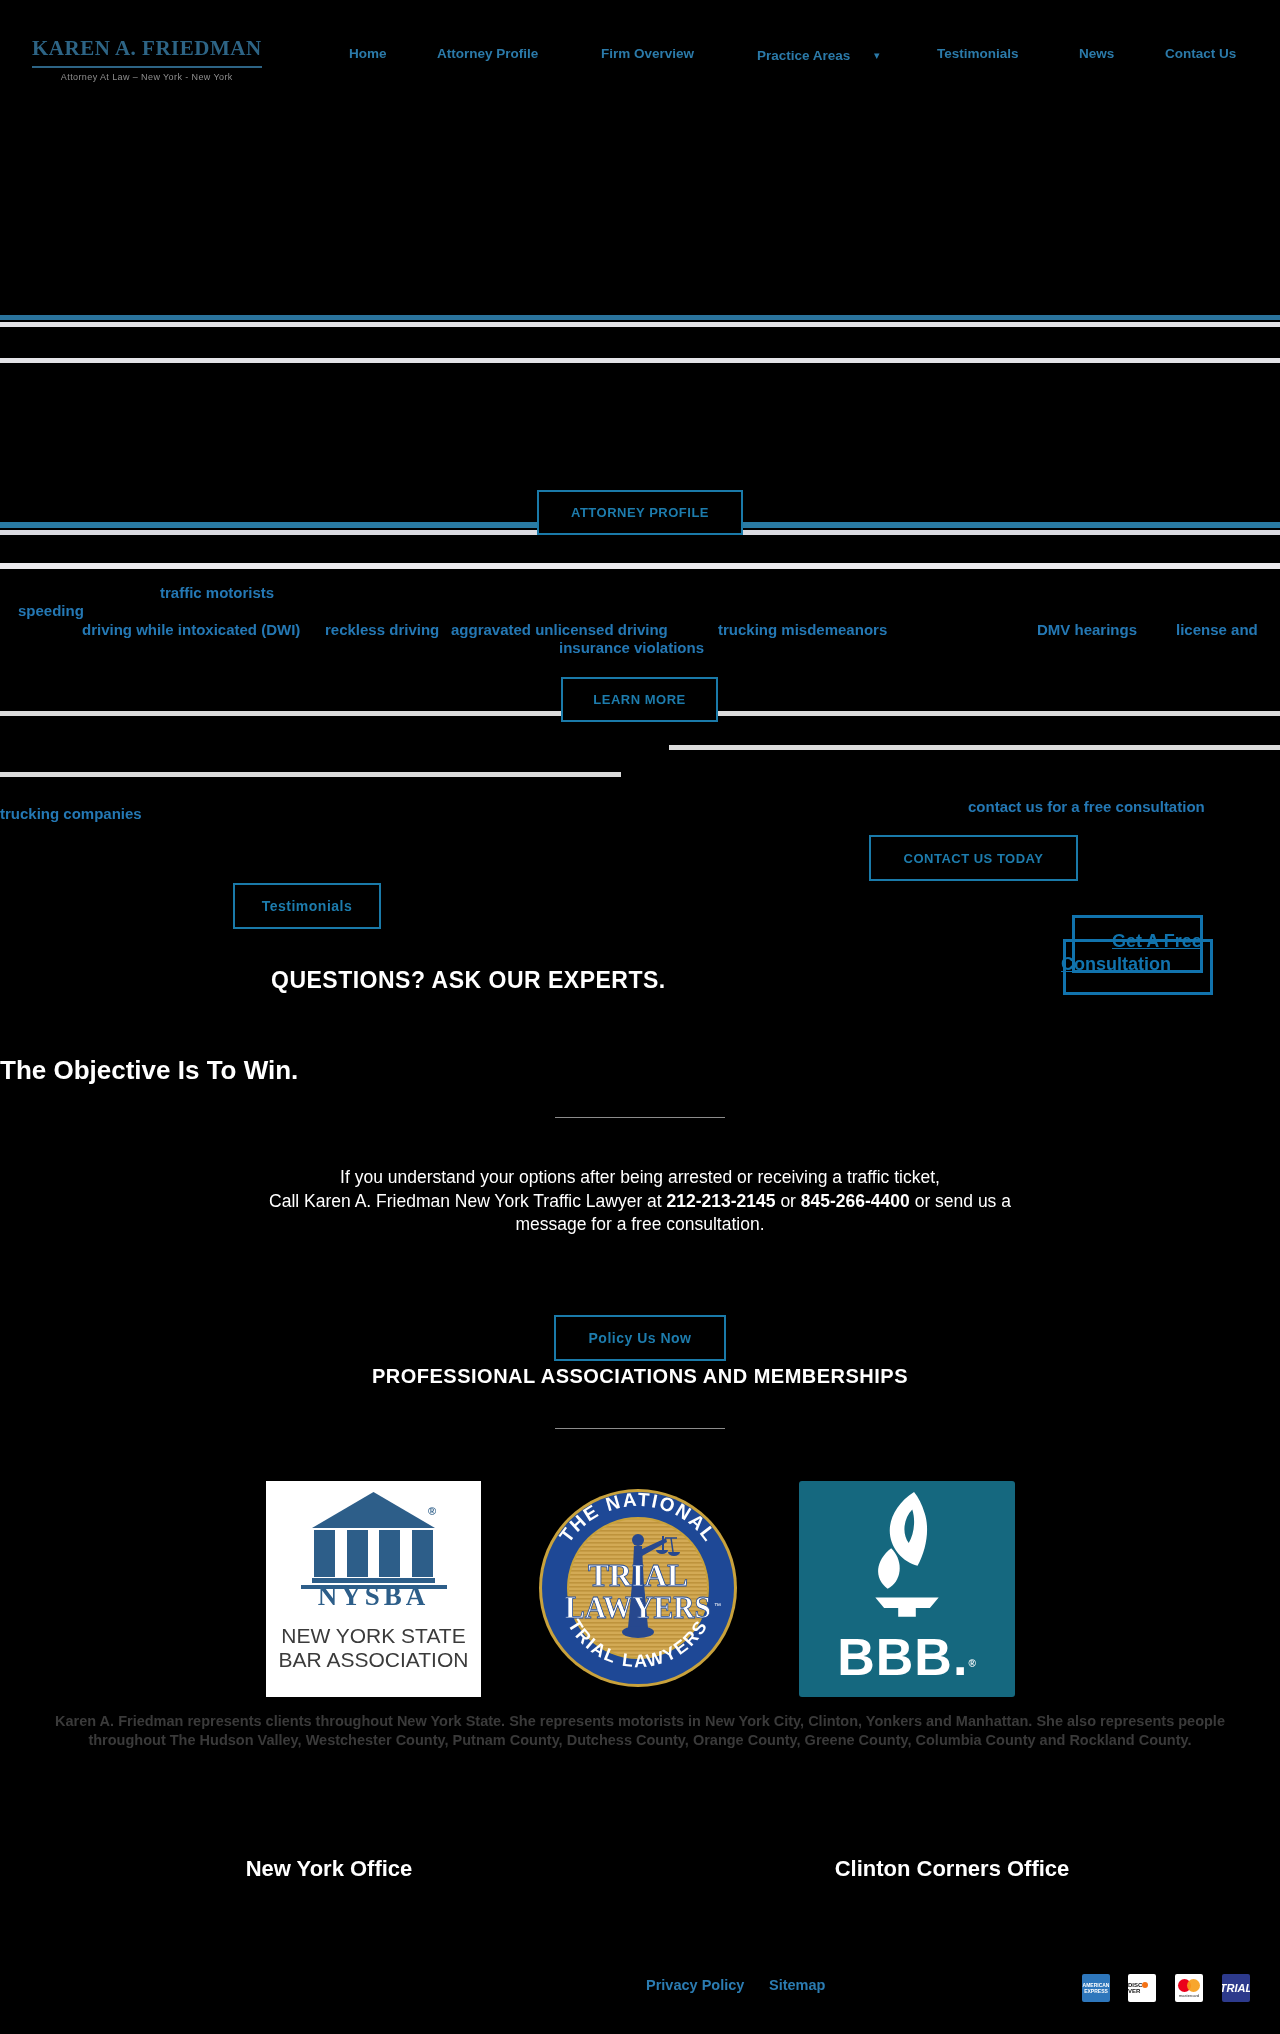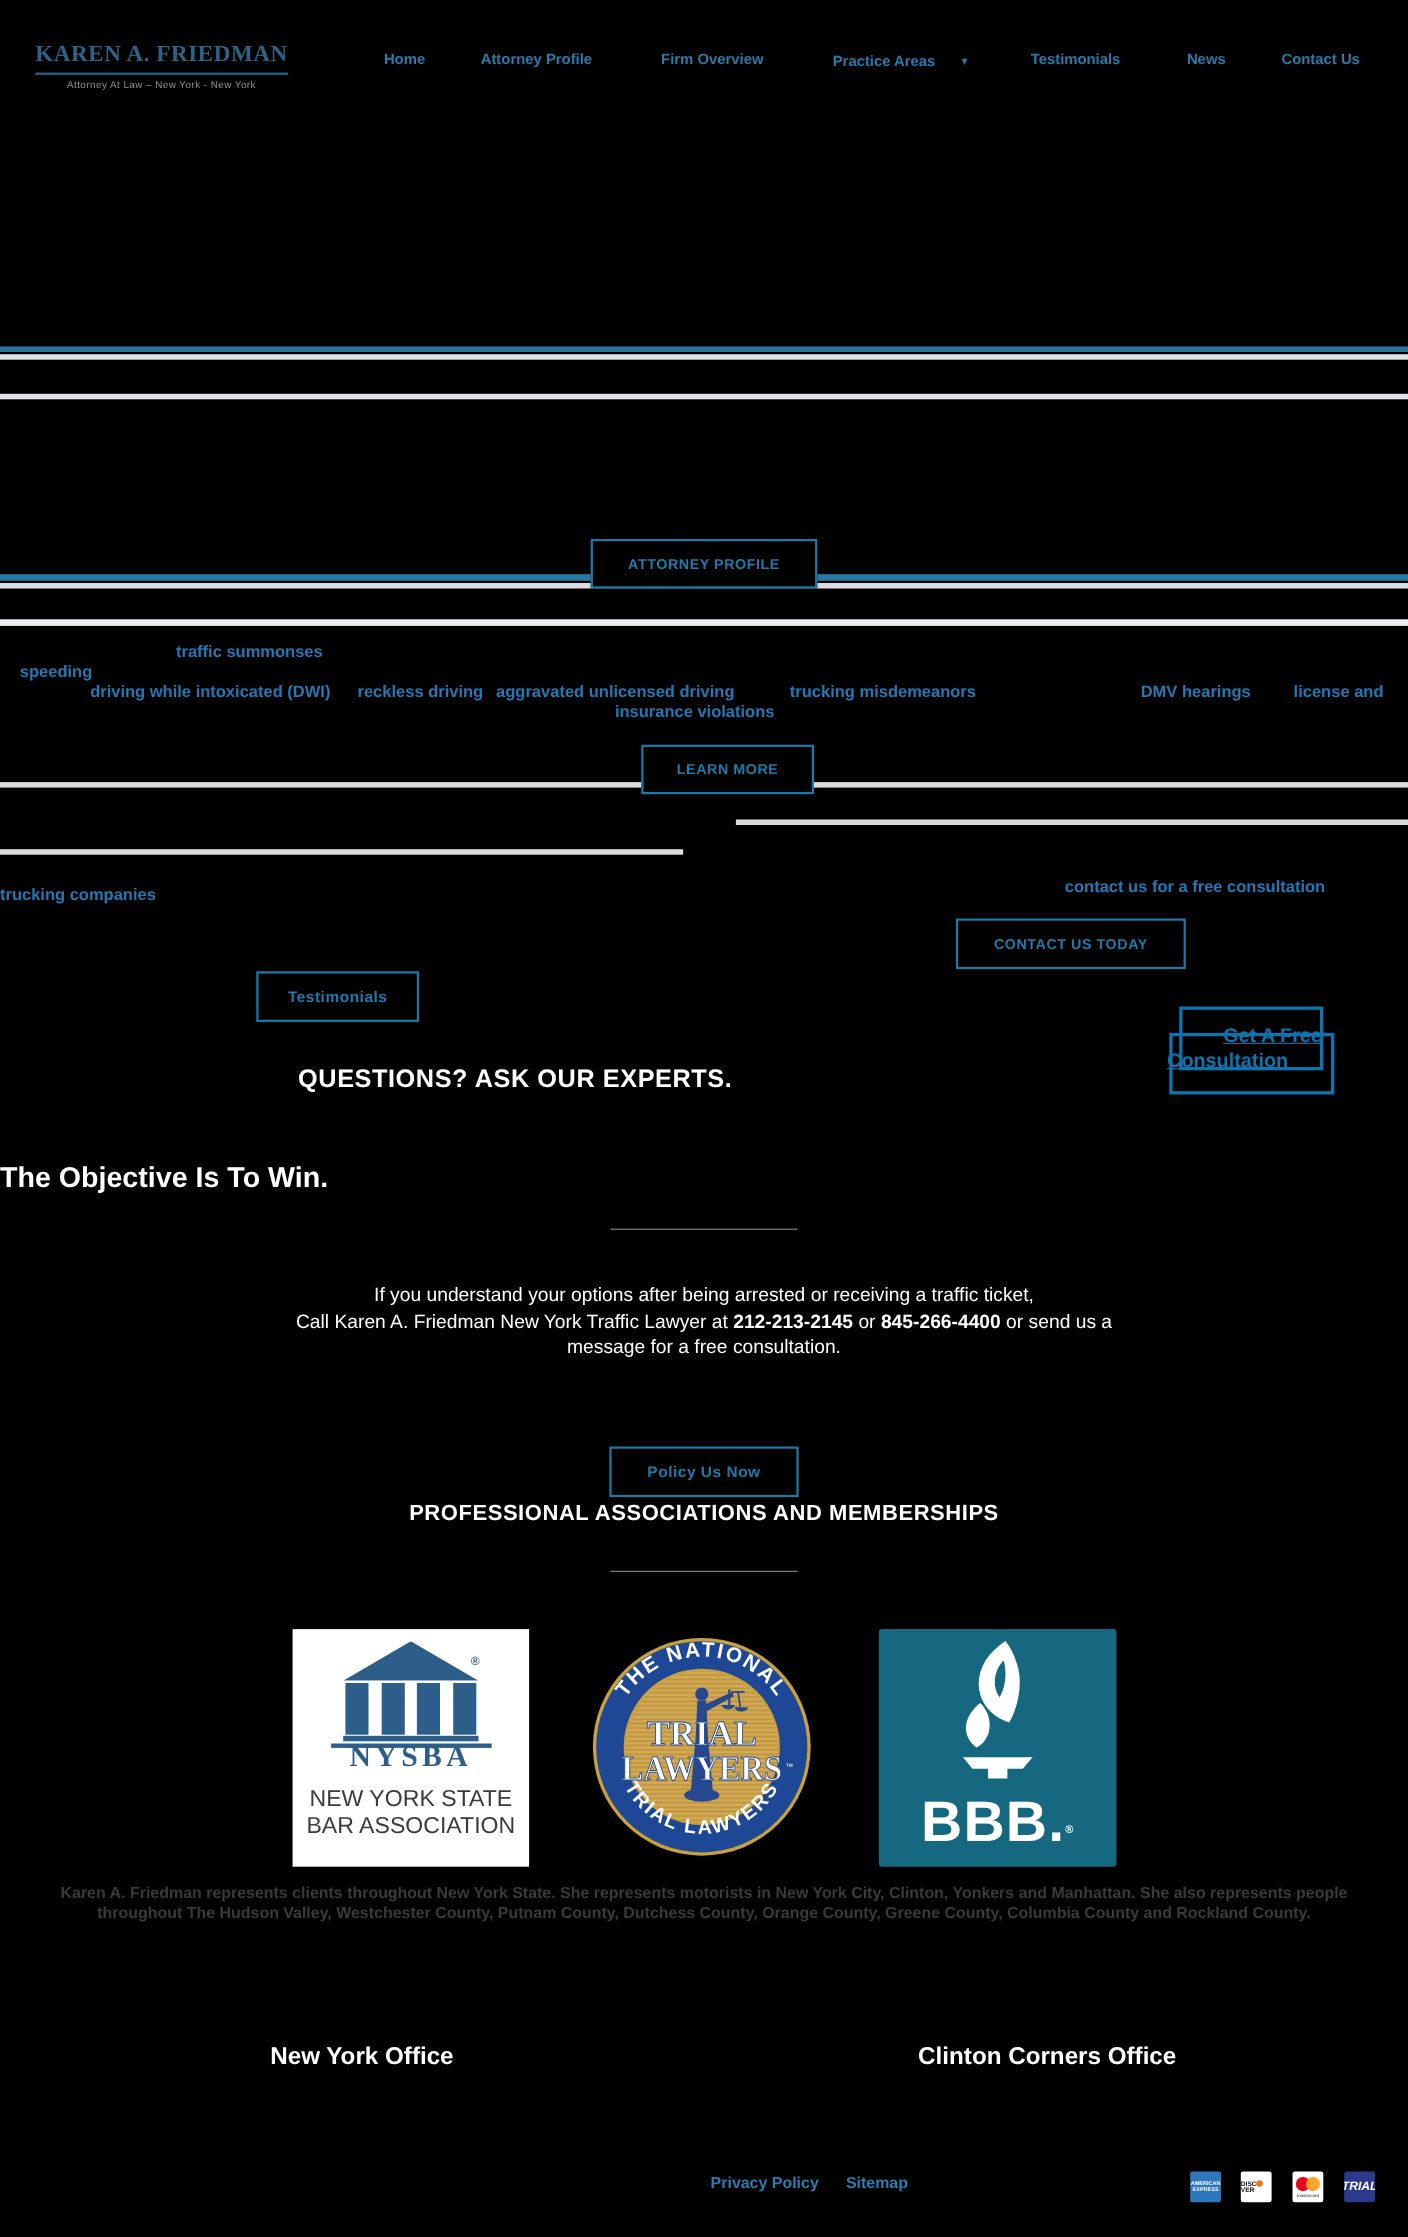--- a/index.html
+++ b/index.html
@@ -24,21 +24,21 @@
   .hl-white4{top:563px;height:6px;background:#edebef;}
   .hl-gray1{top:711px;height:5px;background:#dcdcdc;}
   .hl-grayR{top:745px;height:5px;background:#dcdcdc;left:669px;width:611px;}
   .hl-grayL{top:772px;height:5px;background:#dcdcdc;width:621px;}
 
   
   .btn{position:absolute;z-index:5;background:#000;border:2px solid #1a7aa9;color:#1d7cad;
        display:flex;align-items:center;justify-content:center;font-weight:bold;
        letter-spacing:.5px;cursor:pointer;box-sizing:border-box;}
   .btn-attorney{left:537px;top:490px;width:206px;height:45px;font-size:13px;}
-  .btn-learn{left:561px;top:677px;width:157px;height:45px;font-size:13px;margin-left:22px;}
+  .btn-learn{left:561px;top:677px;width:157px;height:45px;font-size:13px;}
   .btn-contact-today{left:869px;top:835px;width:209px;height:46px;font-size:13px;}
   .btn-testimonials{left:233px;top:883px;width:148px;height:46px;font-size:14px;}
   .btn-contact-now{left:554px;top:1315px;width:172px;height:46px;font-size:14px;}
 
   
   .plink{position:absolute;color:#2478b4;font-weight:bold;font-size:15px;white-space:nowrap;cursor:pointer;}
 
   
   .gf-box{position:absolute;border:3px solid #1173ad;box-sizing:border-box;}
   .gf-b1{left:1072px;top:915px;width:131px;height:58px;}
@@ -127,21 +127,21 @@
   <div class="hl hl-white2"></div>
   <div class="hl hl-blue2"></div>
   <div class="hl hl-white3"></div>
   <div class="hl hl-white4"></div>
   <div class="hl hl-gray1"></div>
   <div class="hl hl-grayR"></div>
   <div class="hl hl-grayL"></div>
 
   <div class="btn btn-attorney">ATTORNEY PROFILE</div>
 
-  <a class="plink" style="left:160px;top:584px;">traffic summonses</a>
+  <a class="plink" style="left:160px;top:584px;">traffic motorists</a>
   <a class="plink" style="left:18px;top:602px;">speeding</a>
   <a class="plink" style="left:82px;top:621px;">driving while intoxicated (DWI)</a>
   <a class="plink" style="left:325px;top:621px;">reckless driving</a>
   <a class="plink" style="left:451px;top:621px;">aggravated unlicensed driving</a>
   <a class="plink" style="left:718px;top:621px;">trucking misdemeanors</a>
   <a class="plink" style="left:1037px;top:621px;">DMV hearings</a>
   <a class="plink" style="left:1176px;top:621px;">license and</a>
   <a class="plink" style="left:559px;top:639px;">insurance violations</a>
 
   <div class="btn btn-learn">LEARN MORE</div>

